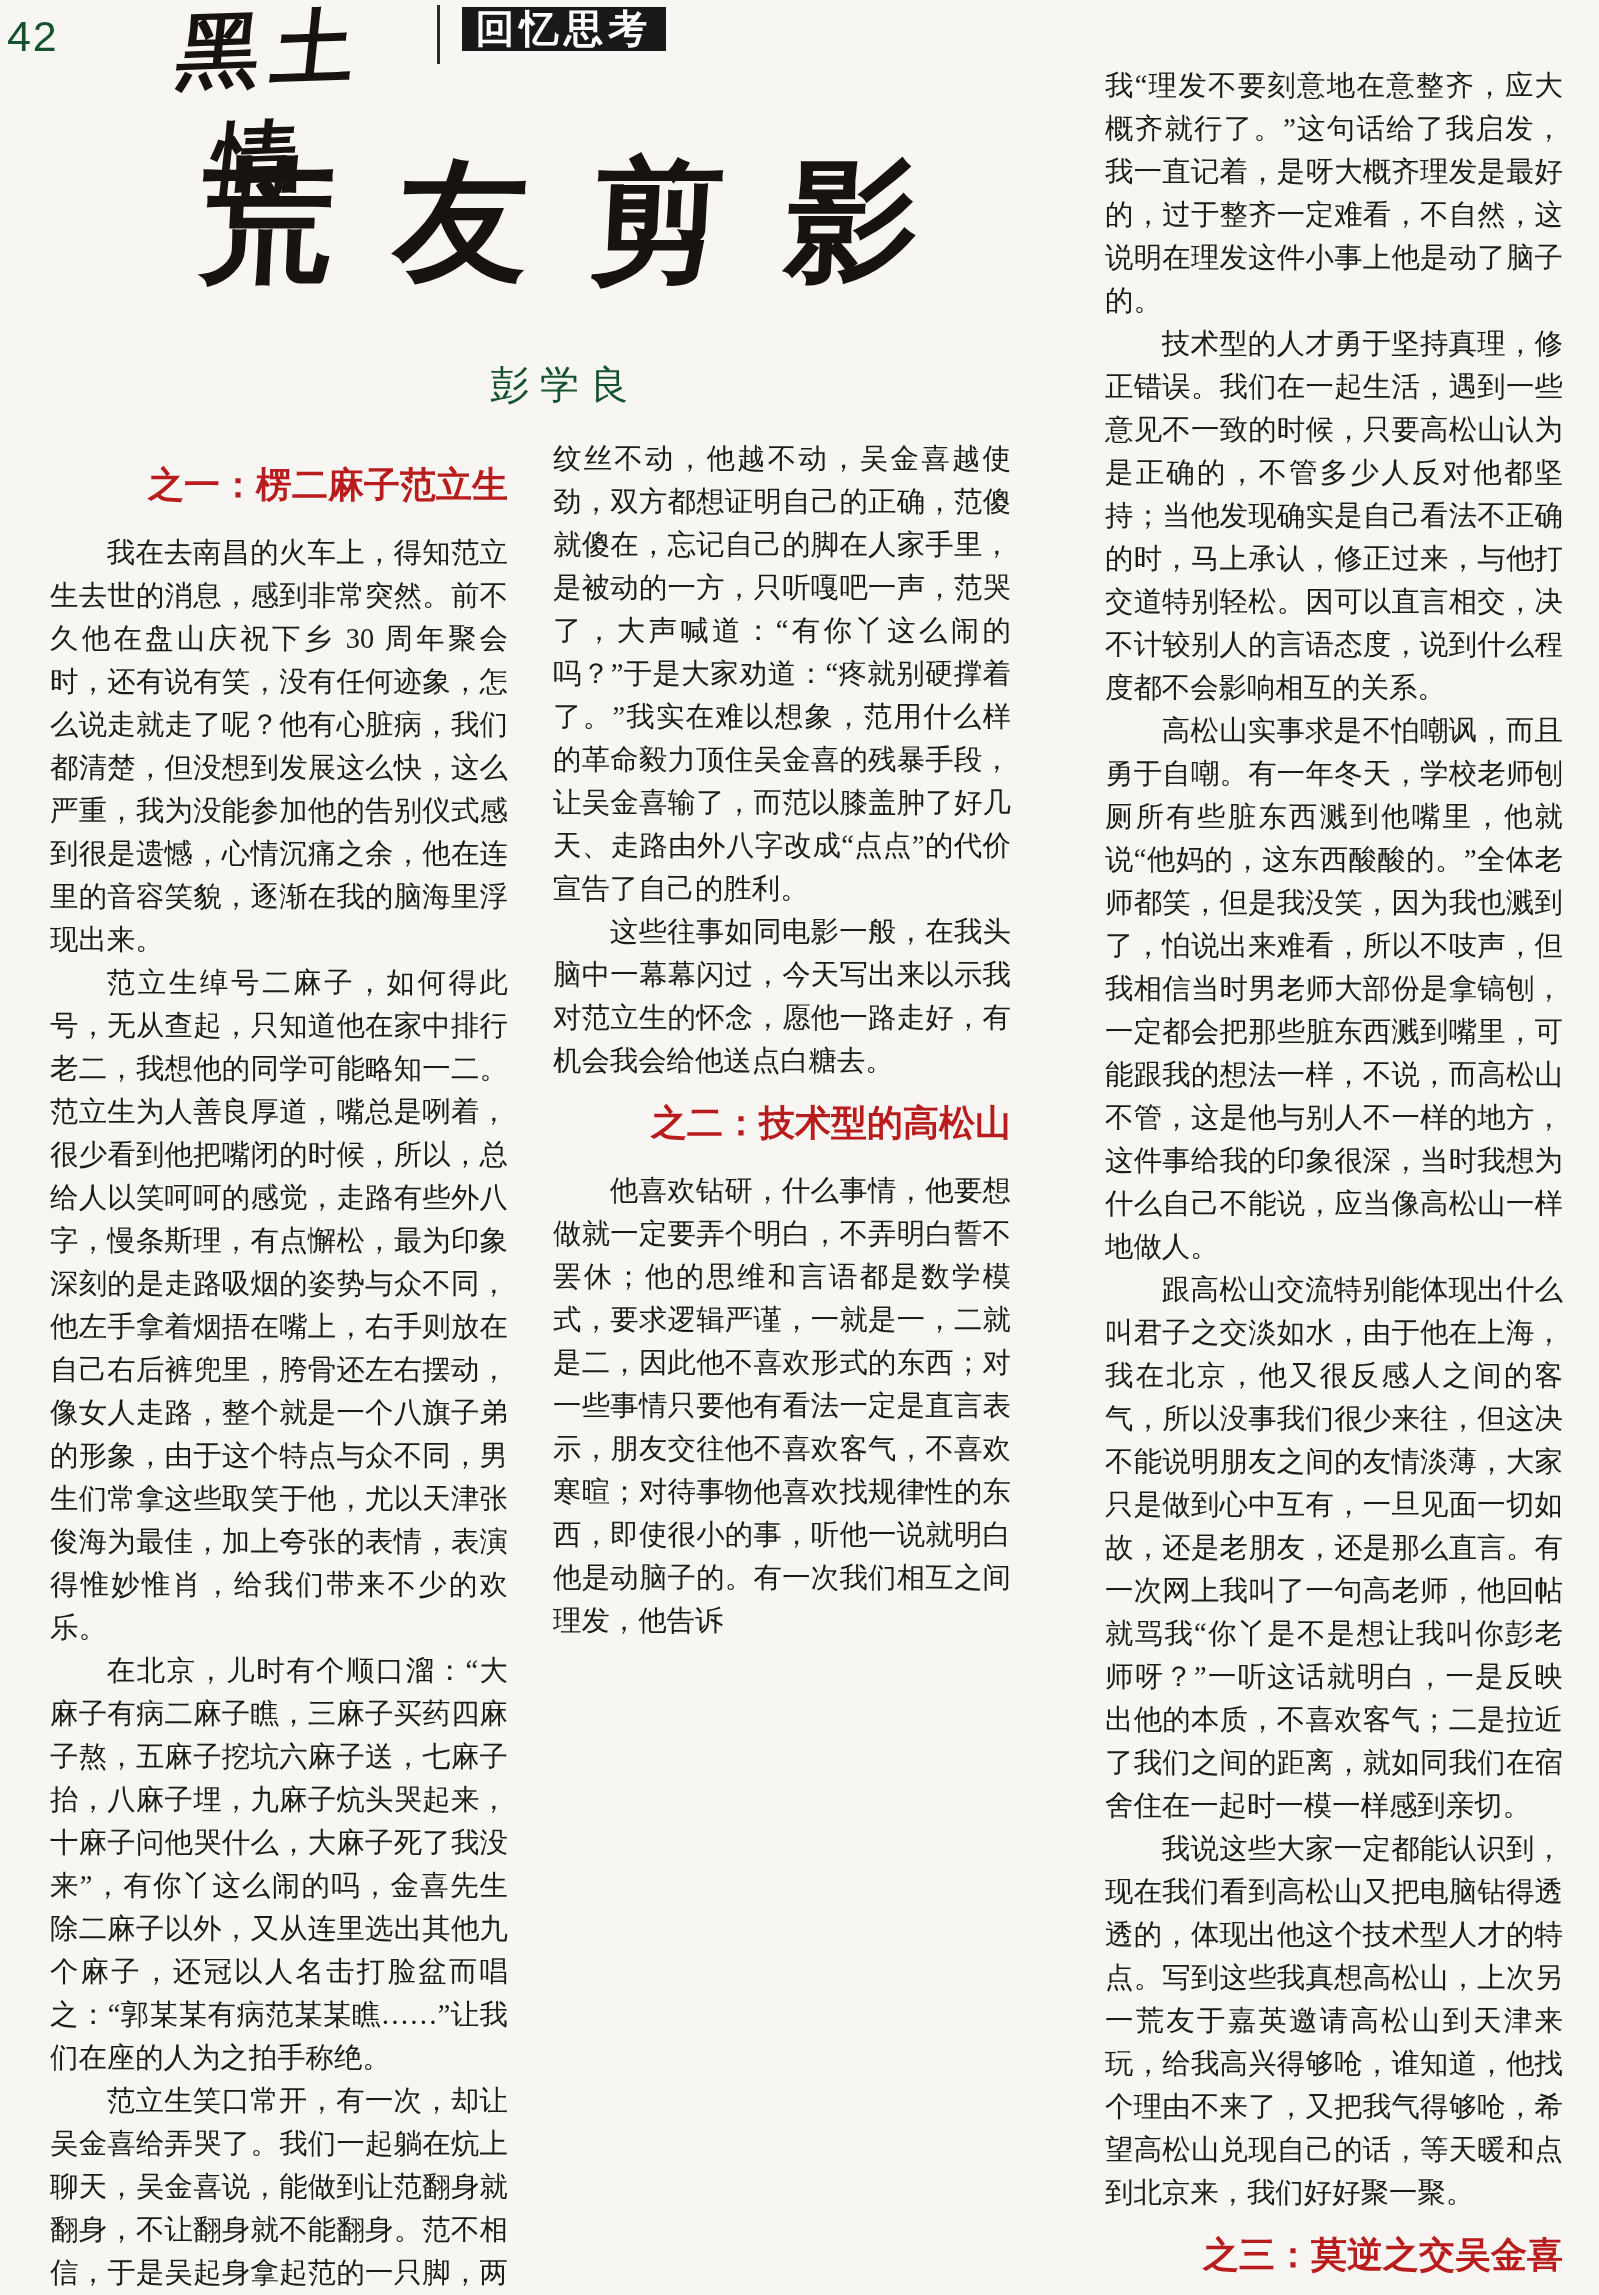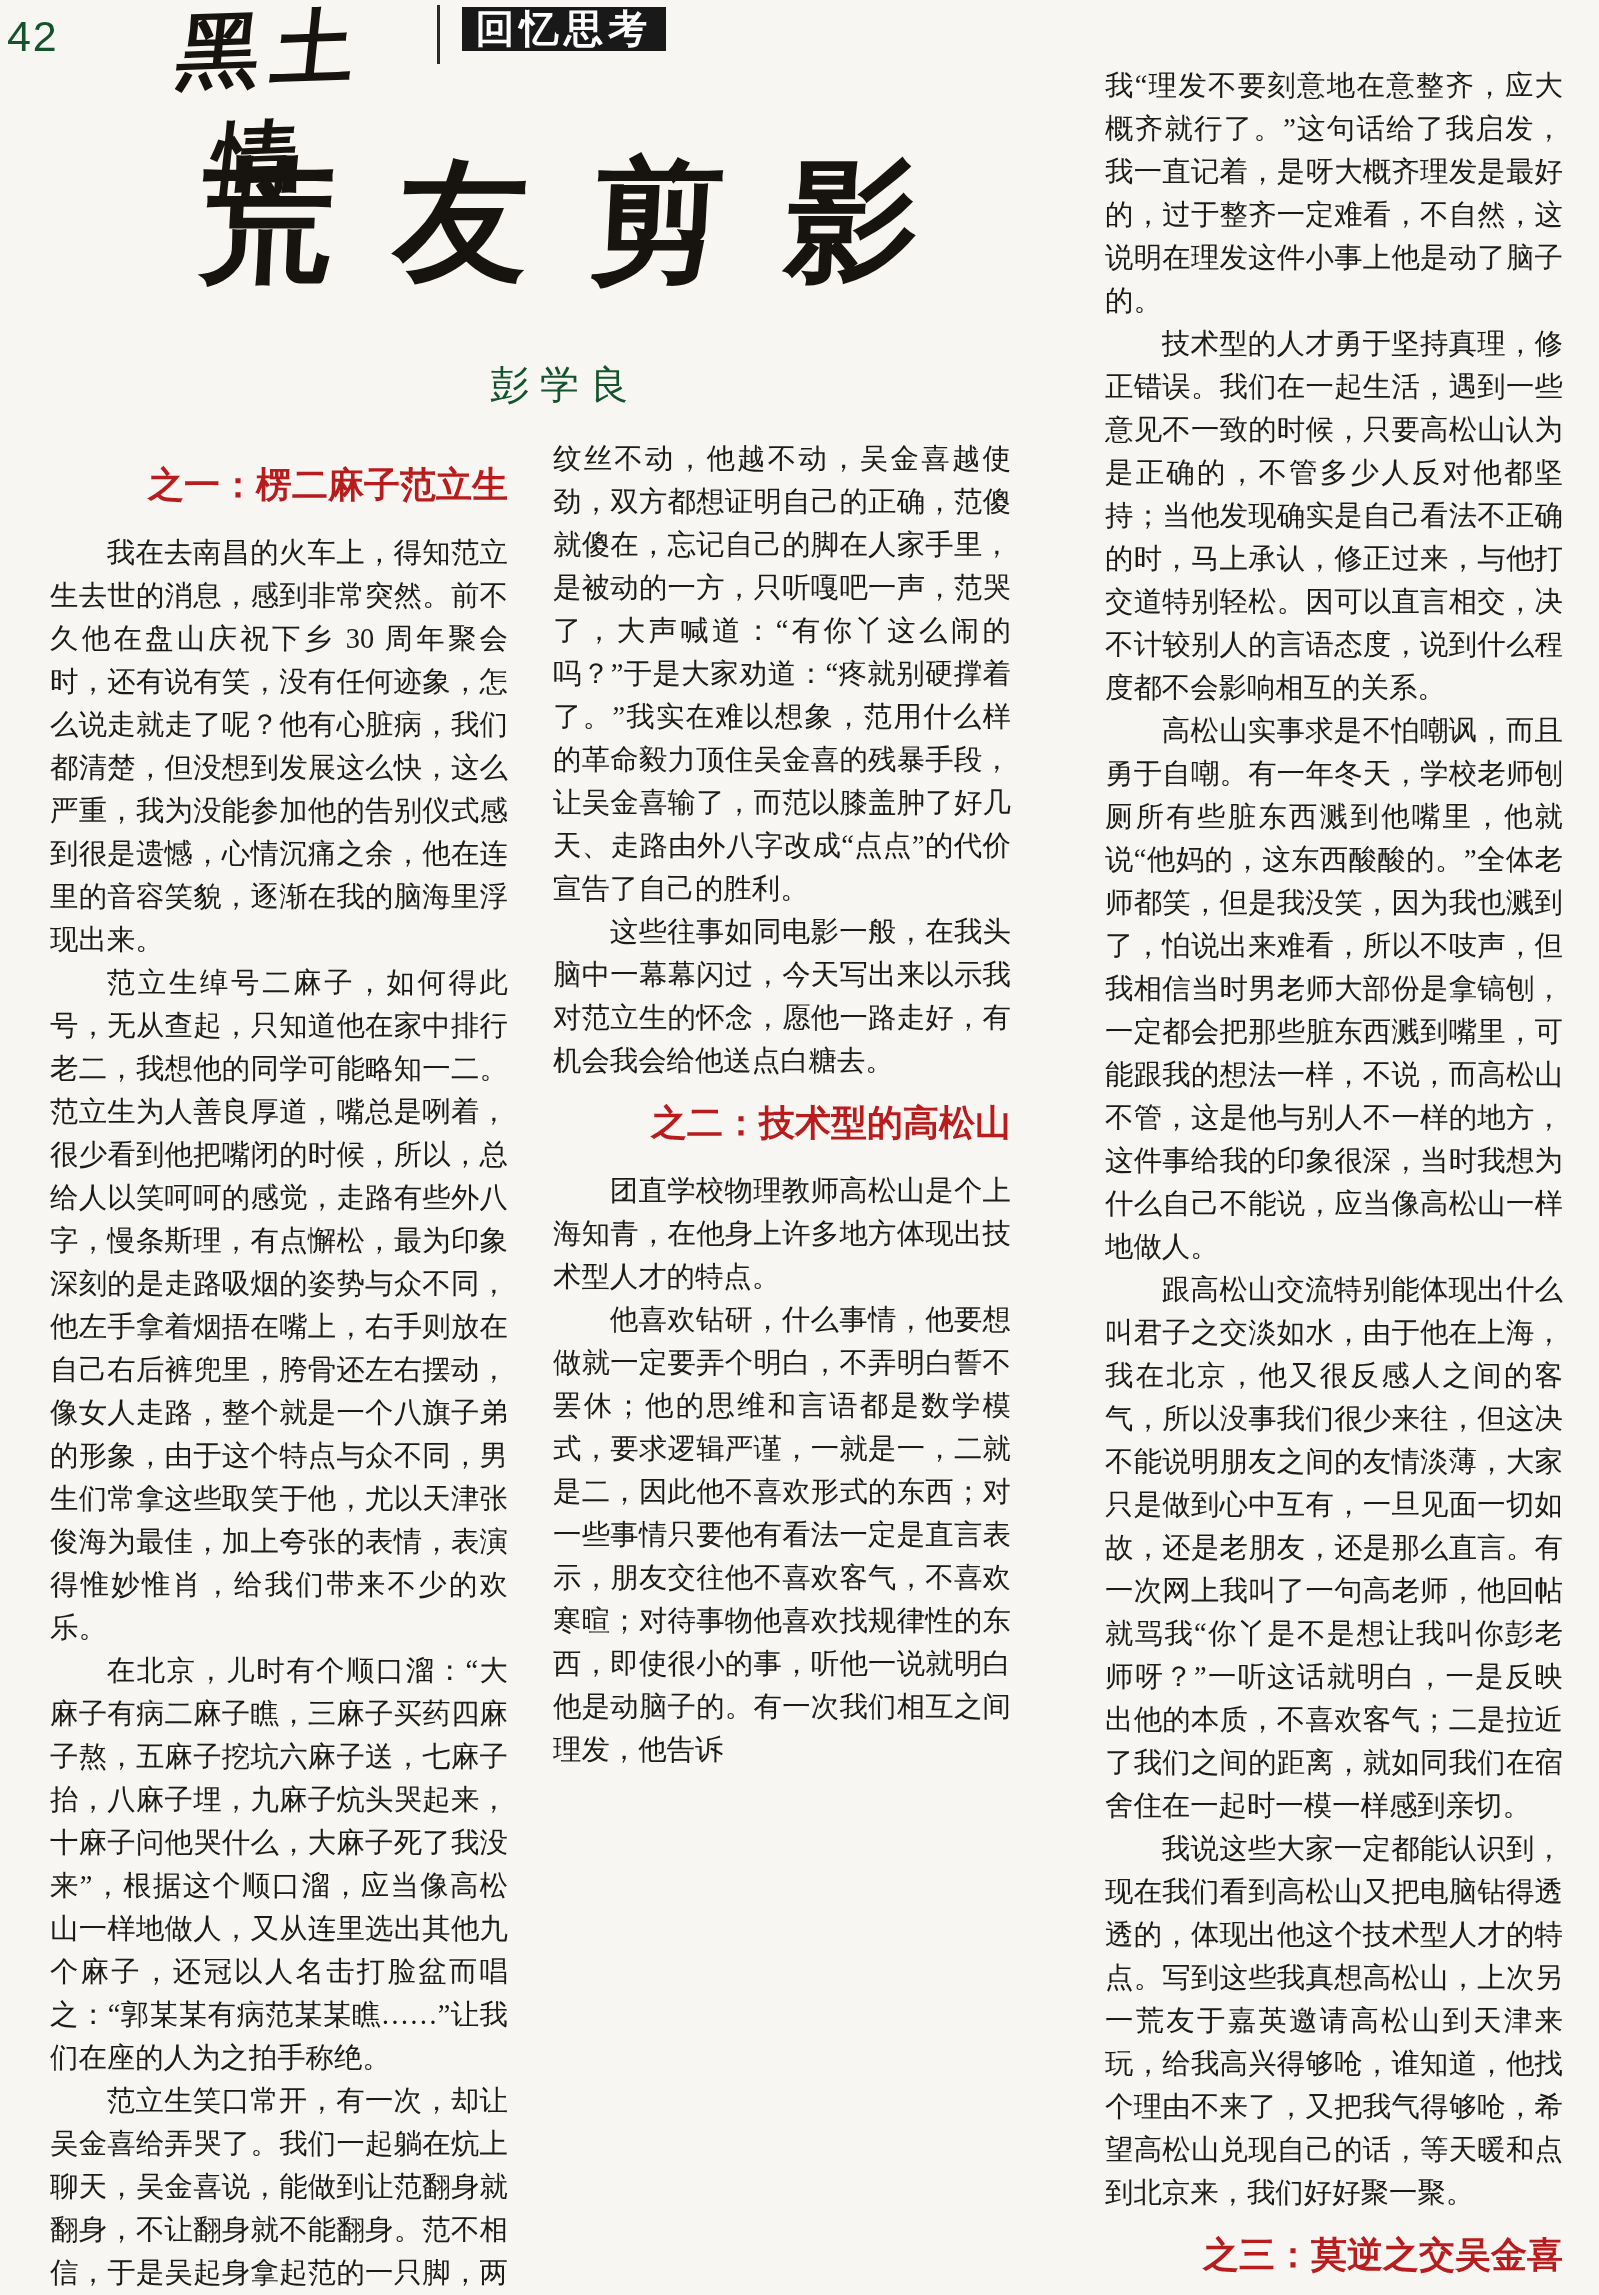--- a/index.html
+++ b/index.html
@@ -92,28 +92,27 @@
 
   <div class="title-block">
     <div class="article-title">荒友剪影</div>
     <div class="article-author">彭学良</div>
   </div>
 
   <div class="column col-0">
       <div class="block heading">之一：楞二麻子范立生</div>
       <div class="block paragraph">我在去南昌的火车上，得知范立生去世的消息，感到非常突然。前不久他在盘山庆祝下乡 30 周年聚会时，还有说有笑，没有任何迹象，怎么说走就走了呢？他有心脏病，我们都清楚，但没想到发展这么快，这么严重，我为没能参加他的告别仪式感到很是遗憾，心情沉痛之余，他在连里的音容笑貌，逐渐在我的脑海里浮现出来。</div>
       <div class="block paragraph">范立生绰号二麻子，如何得此号，无从查起，只知道他在家中排行老二，我想他的同学可能略知一二。范立生为人善良厚道，嘴总是咧着，很少看到他把嘴闭的时候，所以，总给人以笑呵呵的感觉，走路有些外八字，慢条斯理，有点懈松，最为印象深刻的是走路吸烟的姿势与众不同，他左手拿着烟捂在嘴上，右手则放在自己右后裤兜里，胯骨还左右摆动，像女人走路，整个就是一个八旗子弟的形象，由于这个特点与众不同，男生们常拿这些取笑于他，尤以天津张俊海为最佳，加上夸张的表情，表演得惟妙惟肖，给我们带来不少的欢乐。</div>
-      <div class="block paragraph">在北京，儿时有个顺口溜：“大麻子有病二麻子瞧，三麻子买药四麻子熬，五麻子挖坑六麻子送，七麻子抬，八麻子埋，九麻子炕头哭起来，十麻子问他哭什么，大麻子死了我没来”，根据这个顺口溜，应当像高松山一样地做人，又从连里选出其他九个麻子，还冠以人名击打脸盆而唱之：“郭某某有病范某某瞧……”让我们在座的人为之拍手称绝。</div>
+      <div class="block paragraph">在北京，儿时有个顺口溜：“大麻子有病二麻子瞧，三麻子买药四麻子熬，五麻子挖坑六麻子送，七麻子抬，八麻子埋，九麻子炕头哭起来，十麻子问他哭什么，大麻子死了我没来”，有你丫这么闹的吗，金喜先生除二麻子以外，又从连里选出其他九个麻子，还冠以人名击打脸盆而唱之：“郭某某有病范某某瞧……”让我们在座的人为之拍手称绝。</div>
       <div class="block paragraph">范立生笑口常开，有一次，却让吴金喜给弄哭了。我们一起躺在炕上聊天，吴金喜说，能做到让范翻身就翻身，不让翻身就不能翻身。范不相信，于是吴起身拿起范的一只脚，两手使劲左右掰。说实在，这个我曾试过，那是会疼得你不得不跟他手动的方向，来回转身，可是范坚决不转，躺在炕上</div>
     </div>
   <div class="column col-1">
       <div class="block continuation">纹丝不动，他越不动，吴金喜越使劲，双方都想证明自己的正确，范傻就傻在，忘记自己的脚在人家手里，是被动的一方，只听嘎吧一声，范哭了，大声喊道：“有你丫这么闹的吗？”于是大家劝道：“疼就别硬撑着了。”我实在难以想象，范用什么样的革命毅力顶住吴金喜的残暴手段，让吴金喜输了，而范以膝盖肿了好几天、走路由外八字改成“点点”的代价宣告了自己的胜利。</div>
       <div class="block paragraph">这些往事如同电影一般，在我头脑中一幕幕闪过，今天写出来以示我对范立生的怀念，愿他一路走好，有机会我会给他送点白糖去。</div>
       <div class="block heading">之二：技术型的高松山</div>
-      <div class="block paragraph">团直学校物理教师高松山是个上海知青，在他身上许多地方体现出技术型人才的特点。</div>
       <div class="block paragraph">他喜欢钻研，什么事情，他要想做就一定要弄个明白，不弄明白誓不罢休；他的思维和言语都是数学模式，要求逻辑严谨，一就是一，二就是二，因此他不喜欢形式的东西；对一些事情只要他有看法一定是直言表示，朋友交往他不喜欢客气，不喜欢寒暄；对待事物他喜欢找规律性的东西，即使很小的事，听他一说就明白他是动脑子的。有一次我们相互之间理发，他告诉</div>
     </div>
   <div class="column col-2">
       <div class="block continuation">我“理发不要刻意地在意整齐，应大概齐就行了。”这句话给了我启发，我一直记着，是呀大概齐理发是最好的，过于整齐一定难看，不自然，这说明在理发这件小事上他是动了脑子的。</div>
       <div class="block paragraph">技术型的人才勇于坚持真理，修正错误。我们在一起生活，遇到一些意见不一致的时候，只要高松山认为是正确的，不管多少人反对他都坚持；当他发现确实是自己看法不正确的时，马上承认，修正过来，与他打交道特别轻松。因可以直言相交，决不计较别人的言语态度，说到什么程度都不会影响相互的关系。</div>
       <div class="block paragraph">高松山实事求是不怕嘲讽，而且勇于自嘲。有一年冬天，学校老师刨厕所有些脏东西溅到他嘴里，他就说“他妈的，这东西酸酸的。”全体老师都笑，但是我没笑，因为我也溅到了，怕说出来难看，所以不吱声，但我相信当时男老师大部份是拿镐刨，一定都会把那些脏东西溅到嘴里，可能跟我的想法一样，不说，而高松山不管，这是他与别人不一样的地方，这件事给我的印象很深，当时我想为什么自己不能说，应当像高松山一样地做人。</div>
       <div class="block paragraph">跟高松山交流特别能体现出什么叫君子之交淡如水，由于他在上海，我在北京，他又很反感人之间的客气，所以没事我们很少来往，但这决不能说明朋友之间的友情淡薄，大家只是做到心中互有，一旦见面一切如故，还是老朋友，还是那么直言。有一次网上我叫了一句高老师，他回帖就骂我“你丫是不是想让我叫你彭老师呀？”一听这话就明白，一是反映出他的本质，不喜欢客气；二是拉近了我们之间的距离，就如同我们在宿舍住在一起时一模一样感到亲切。</div>
       <div class="block paragraph">我说这些大家一定都能认识到，现在我们看到高松山又把电脑钻得透透的，体现出他这个技术型人才的特点。写到这些我真想高松山，上次另一荒友于嘉英邀请高松山到天津来玩，给我高兴得够呛，谁知道，他找个理由不来了，又把我气得够呛，希望高松山兑现自己的话，等天暖和点到北京来，我们好好聚一聚。</div>
       <div class="block heading">之三：莫逆之交吴金喜</div>
       <div class="block paragraph">我和吴金喜是这样认识的，我 1968 年到兵团，吴金喜他们是 1969 年到兵团，到连里时他们的年纪小很</div>

